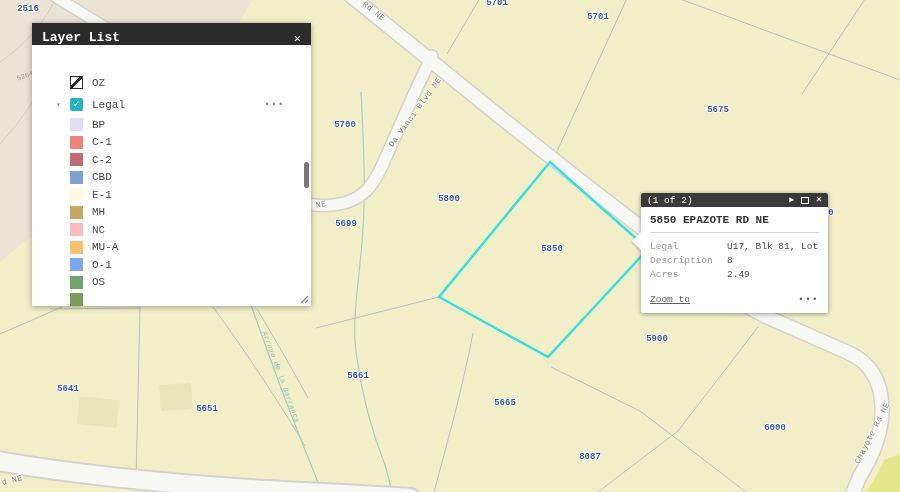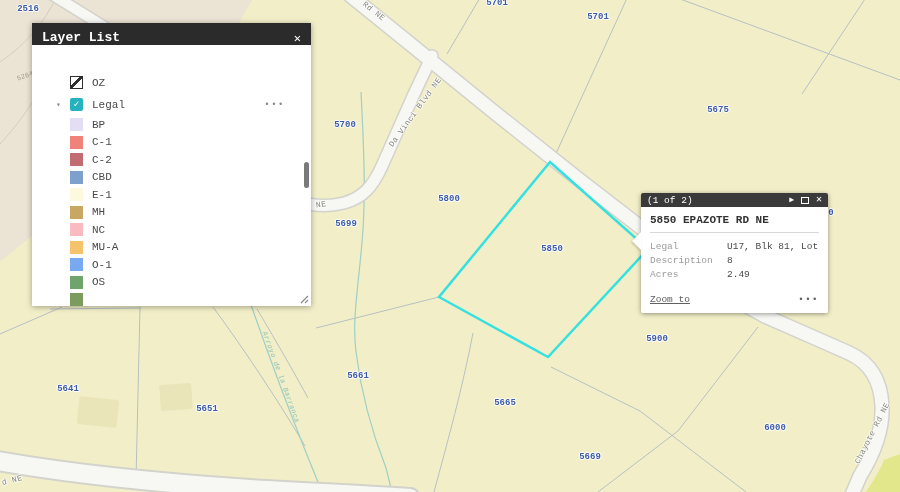--- a/index.html
+++ b/index.html
@@ -125,21 +125,21 @@
       <div class="plabel" style="left: 345px; top: 125px; transform: translate(-50%, -50%);">5700</div>
       <div class="plabel" style="left: 449px; top: 199px; transform: translate(-50%, -50%);">5800</div>
       <div class="plabel" style="left: 346px; top: 224px; transform: translate(-50%, -50%);">5699</div>
       <div class="plabel" style="left: 552px; top: 249px; transform: translate(-50%, -50%);">5850</div>
       <div class="plabel" style="left: 657px; top: 339px; transform: translate(-50%, -50%);">5900</div>
       <div class="plabel" style="left: 358px; top: 376px; transform: translate(-50%, -50%);">5661</div>
       <div class="plabel" style="left: 68px; top: 389px; transform: translate(-50%, -50%);">5641</div>
       <div class="plabel" style="left: 207px; top: 409px; transform: translate(-50%, -50%);">5651</div>
       <div class="plabel" style="left: 505px; top: 403px; transform: translate(-50%, -50%);">5665</div>
       <div class="plabel" style="left: 775px; top: 428px; transform: translate(-50%, -50%);">6000</div>
-      <div class="plabel" style="left: 590px; top: 457px; transform: translate(-50%, -50%);">5669</div>
+      <div class="plabel" style="left: 590px; top: 457px; transform: translate(-50%, -50%);">8087</div>
       <div class="plabel" style="left: 831px; top: 213px; transform: translate(-50%, -50%);">0</div>
       <div class="slabel" style="left: 374px; top: 11px; transform: translate(-50%, -50%) rotate(38deg);">Rd NE</div>
       <div class="slabel" style="left: 415px; top: 112px; transform: translate(-50%, -50%) rotate(-54deg);">Da Vinci Blvd NE</div>
       <div class="slabel" style="left: 316px; top: 205px; transform: translate(-50%, -50%) rotate(-8deg);">d NE</div>
       <div class="slabel" style="left: 872px; top: 433px; transform: translate(-50%, -50%) rotate(-63deg);">Chayote Rd NE</div>
       <div class="slabel" style="left: 12px; top: 480px; transform: translate(-50%, -50%) rotate(-14deg);">d NE</div>
       <div class="wlabel" style="left: 281px; top: 377px; transform: translate(-50%, -50%) rotate(70deg);">Arroyo de la Barranca</div>
       <div class="clabel" style="left: 25px; top: 76px; transform: translate(-50%, -50%) rotate(-20deg);">5264</div>
     </div>
 

